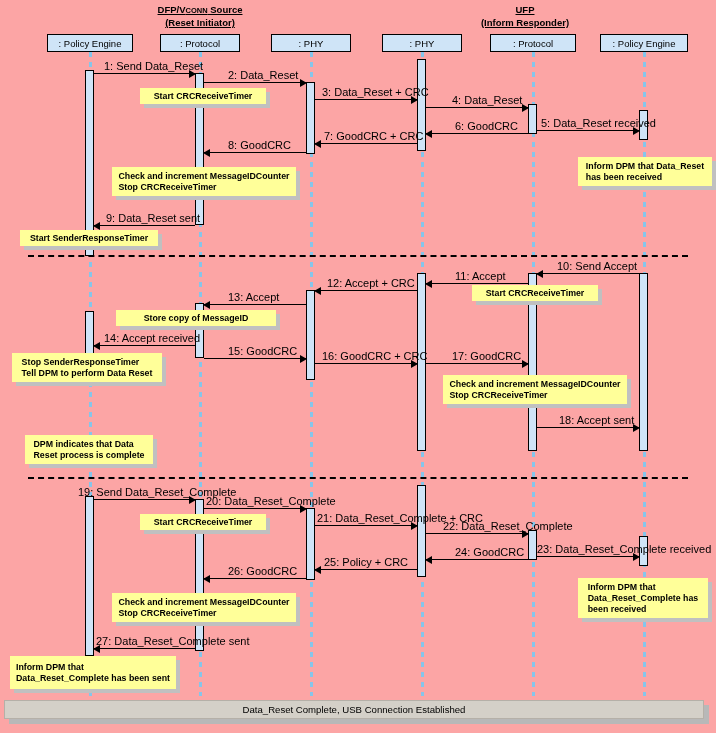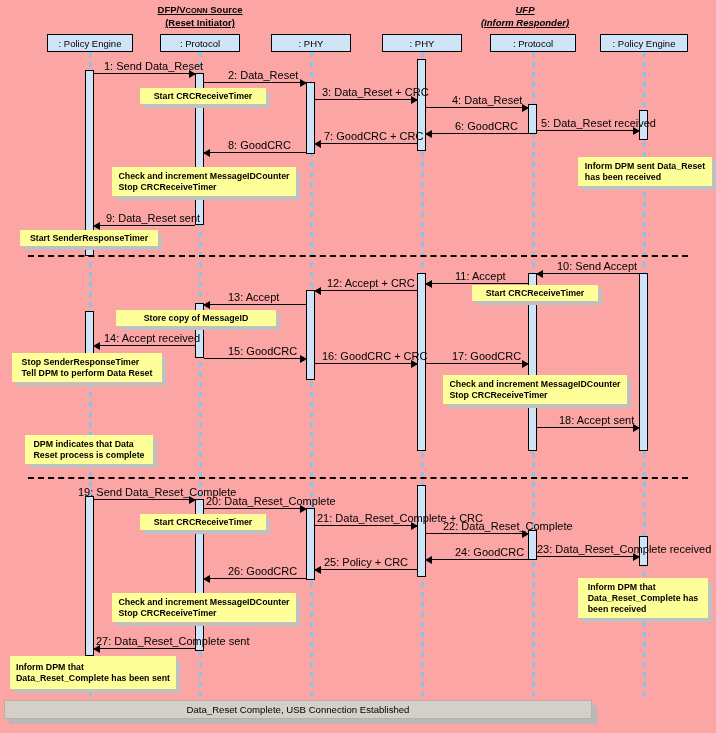--- a/index.html
+++ b/index.html
@@ -51,21 +51,21 @@
 </head>
 <body>
 
 <div id="root">
 
   <div class="grp-title" style="left:140px;top:4px;width:120px;">
     <span class="u"><span>DFP/V</span><span class="sc">CONN</span><span> Source</span></span><br>
     <span class="u">(Reset Initiator)</span>
   </div>
 
-  <div class="grp-title" style="left:465px;top:4px;width:120px;font-style:italic;">
+  <div class="grp-title" style="left:465px;top:4px;width:120px;">
     <span class="u"><span>UFP</span><span class="sc"></span><span></span></span><br>
     <span class="u">(Inform Responder)</span>
   </div>
 
   <div class="head" style="left:47px;top:34px;width:86px;">
       <span>: Policy Engine</span>
     </div>
   <div class="head" style="left:160px;top:34px;width:80px;">
       <span>: Protocol</span>
     </div>
@@ -137,21 +137,21 @@
   <div class="mlbl" style="left:228px;top:140px;">8: GoodCRC</div>
 
   <div class="msg l" style="left:94px;top:225px;width:101px;">
       <i class="ah"></i>
     </div>
   <div class="mlbl" style="left:106px;top:213px;">9: Data_Reset sent</div>
 
   <div class="note" style="left:140px;top:88px;width:126px;height:16px;">Start CRCReceiveTimer</div>
   <div class="note" style="left:112px;top:167px;width:184px;height:29px;">Check and increment MessageIDCounter
 Stop CRCReceiveTimer</div>
-  <div class="note" style="left:578px;top:157px;width:134px;height:29px;">Inform DPM sent Data_Reset
+  <div class="note" style="left:578px;top:157px;width:134px;height:29px;">Inform DPM that Data_Reset
 has been received</div>
   <div class="note" style="left:20px;top:230px;width:138px;height:16px;">Start SenderResponseTimer</div>
 
   <div class="sep" style="left:28px;top:255px;width:660px;"></div>
 
   <div class="act" style="left:85px;top:311px;height:45px;"></div>
   <div class="act" style="left:195px;top:303px;height:55px;"></div>
   <div class="act" style="left:306px;top:290px;height:90px;"></div>
   <div class="act" style="left:417px;top:273px;height:178px;"></div>
   <div class="act" style="left:528px;top:273px;height:178px;"></div>
@@ -267,17 +267,17 @@
 
   <div class="note" style="left:140px;top:514px;width:126px;height:16px;">Start CRCReceiveTimer</div>
   <div class="note" style="left:112px;top:593px;width:184px;height:29px;">Check and increment MessageIDCounter
 Stop CRCReceiveTimer</div>
   <div class="note" style="left:578px;top:578px;width:130px;height:40px;">Inform DPM that
 Data_Reset_Complete has
 been received</div>
   <div class="note" style="left:10px;top:656px;width:166px;height:33px;">Inform DPM that
 Data_Reset_Complete has been sent</div>
 
-  <div class="footer" style="left:4px;top:700px;width:588px;height:19px;">
+  <div class="footer" style="left:4px;top:700px;width:700px;height:19px;">
     <span>Data_Reset Complete, USB Connection Established</span>
   </div>
 
 </div>
 
 </body></html>

